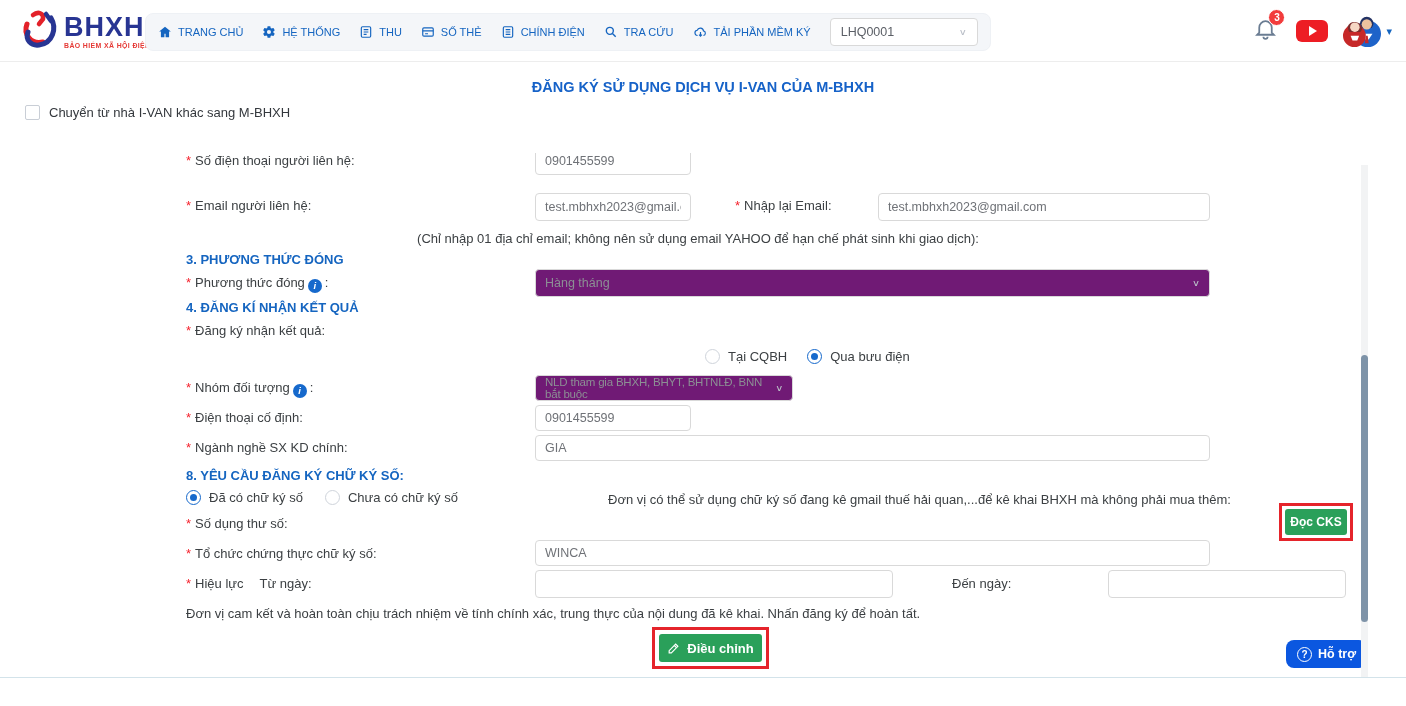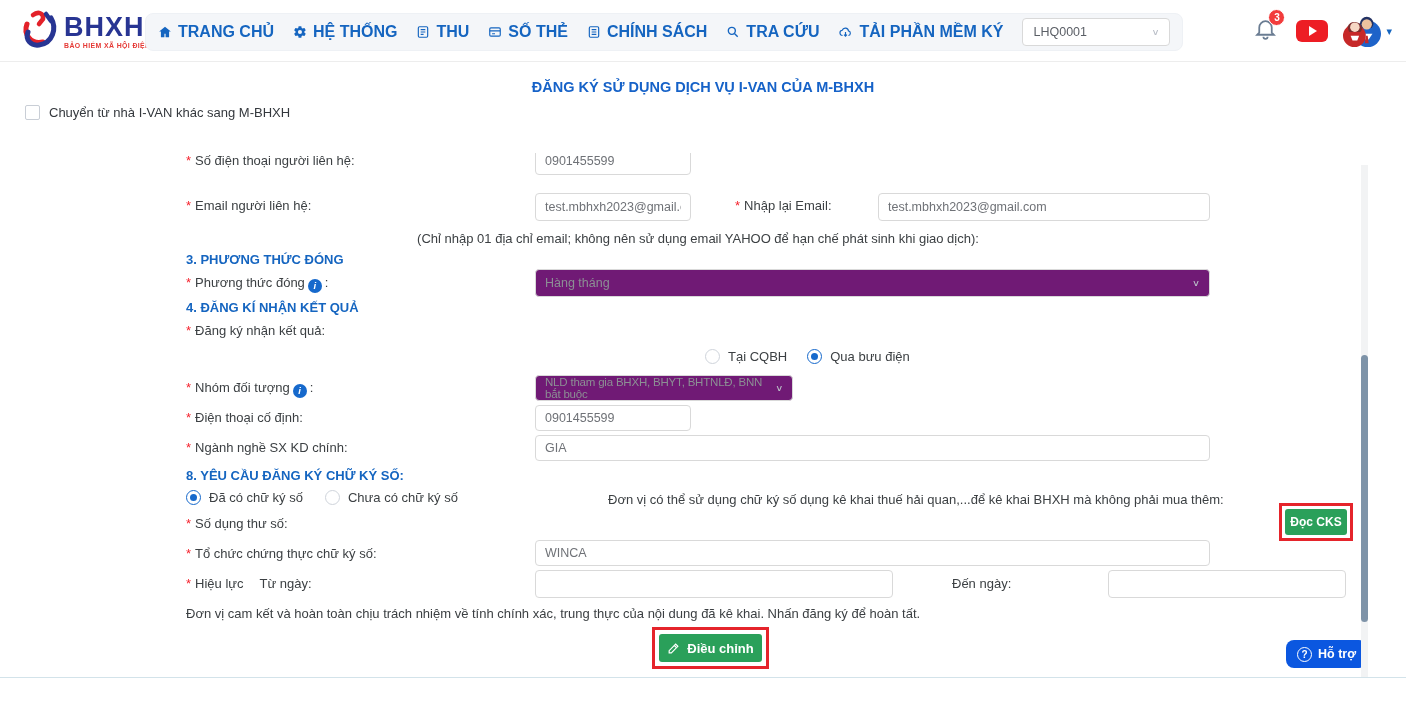--- a/index.html
+++ b/index.html
@@ -9,21 +9,21 @@
     font-family:"Liberation Sans", sans-serif; font-size:13px; color:#3c4043; background:#fff;border-radius:14px;
   }
   
   .header { position:absolute; left:0; top:0; width:1406px; height:62px; background:#fff; border-bottom:1px solid #ededed; }
   .logo { position:absolute; left:18px; top:9px; display:flex; align-items:center; gap:4px; }
   .logo-textwrap { display:flex; flex-direction:column; line-height:1; }
   .logo-bhxh { font-size:27px; font-weight:bold; color:#283593; letter-spacing:1px; }
   .logo-tag { font-size:6.9px; font-weight:bold; color:#e53935; letter-spacing:.4px; margin-top:2px; }
   .nav-pill { position:absolute; left:145px; top:13px; height:38px; background:#f4f6f9; border:1px solid #eef1f5; border-radius:8px;
               display:flex; align-items:center; gap:19px; padding:0 12px; }
-  .nav-item { display:flex; align-items:center; gap:6px; color:#1565c0; font-weight:bold; font-size:16px; white-space:nowrap; cursor:pointer; }
+  .nav-item { display:flex; align-items:center; gap:6px; color:#1565c0; font-weight:normal; font-size:11px; white-space:nowrap; cursor:pointer; }
   .nav-item svg { display:block; }
   .org-select { width:148px; height:28px; background:#fff; border:1px solid #d9d9d9; border-radius:4px;
                 display:flex; align-items:center; justify-content:space-between; padding:0 10px; color:#5b5f66; font-size:12.5px; }
   .chev { color:#b9bec7; font-size:11px; transform:scaleY(.8); }
   .hdr-right { position:absolute; right:14px; top:0; height:62px; display:flex; align-items:center; gap:15px; }
   .bell-wrap { position:relative; width:28px; height:32px; }
   .badge { position:absolute; right:-4px; top:-6px; min-width:17px; height:17px; background:#f23c3c; color:#fff; font-size:10px; font-weight:bold;
            border-radius:50%; display:flex; align-items:center; justify-content:center; border:1px solid #fff; }
   .yt { width:32px; height:22px; background:#ed1d24; border-radius:6px; display:flex; align-items:center; justify-content:center; }
   .yt-tri { width:0; height:0; border-left:8px solid #fff; border-top:5px solid transparent; border-bottom:5px solid transparent; margin-left:2px; }
@@ -123,21 +123,21 @@
           </span>
         <span>SỐ THẺ</span>
       </div>
       <div class="nav-item">
         <span>
             <svg width="14" height="14" viewBox="0 0 24 24" fill="none" stroke="#1565c0" stroke-width="2">
               <rect x="4" y="3" width="16" height="18" rx="2"></rect>
               <path d="M8 8h8M8 12h8M8 16h8"></path>
             </svg>
           </span>
-        <span>CHÍNH SÁCH</span>
+        <span>CHÍNH ĐIỆN</span>
       </div>
       <div class="nav-item">
         <span>
             <svg width="14" height="14" viewBox="0 0 24 24" fill="none" stroke="#1565c0" stroke-width="2.4">
               <circle cx="10" cy="10" r="6"></circle>
               <path d="M14.5 14.5 L20 20"></path>
             </svg>
           </span>
         <span>TRA CỨU</span>
       </div>
@@ -250,21 +250,21 @@
     </div>
     <input class="ipt" style="left: 535px; top: 282px; width: 675px; height: 26px;" readonly="" value="GIA">
 
     <div class="section" style="top:315px;">8. YÊU CẦU ĐĂNG KÝ CHỮ KÝ SỐ:</div>
     <div class="radio-row" style="left:186px; top:337px;">
       <span class="radio checked"></span>
       <span class="radio-lbl">Đã có chữ ký số</span>
       <span class="radio" style="margin-left:14px;"></span>
       <span class="radio-lbl">Chưa có chữ ký số</span>
     </div>
-    <div class="note" style="left:608px; top:339px;">Đơn vị có thể sử dụng chữ ký số dụng kê khai thuế hải quan,...để kê khai BHXH mà không phải mua thêm:</div>
+    <div class="note" style="left:608px; top:339px;">Đơn vị có thể sử dụng chữ ký số đang kê gmail thuế hải quan,...để kê khai BHXH mà không phải mua thêm:</div>
 
     <div class="lbl" style="left:186px; top:363px;">
       <span class="req">*</span><span>Số dụng thư số:</span>
     </div>
     <div class="hl-red" style="left:1279px; top:350px; width:74px; height:38px;"></div>
     <button class="btn-green" style="left:1285px; top:356px; width:62px; height:26px; font-size:12px;">Đọc CKS</button>
 
     <div class="lbl" style="left:186px; top:393px;">
       <span class="req">*</span><span>Tổ chức chứng thực chữ ký số:</span>
     </div>

